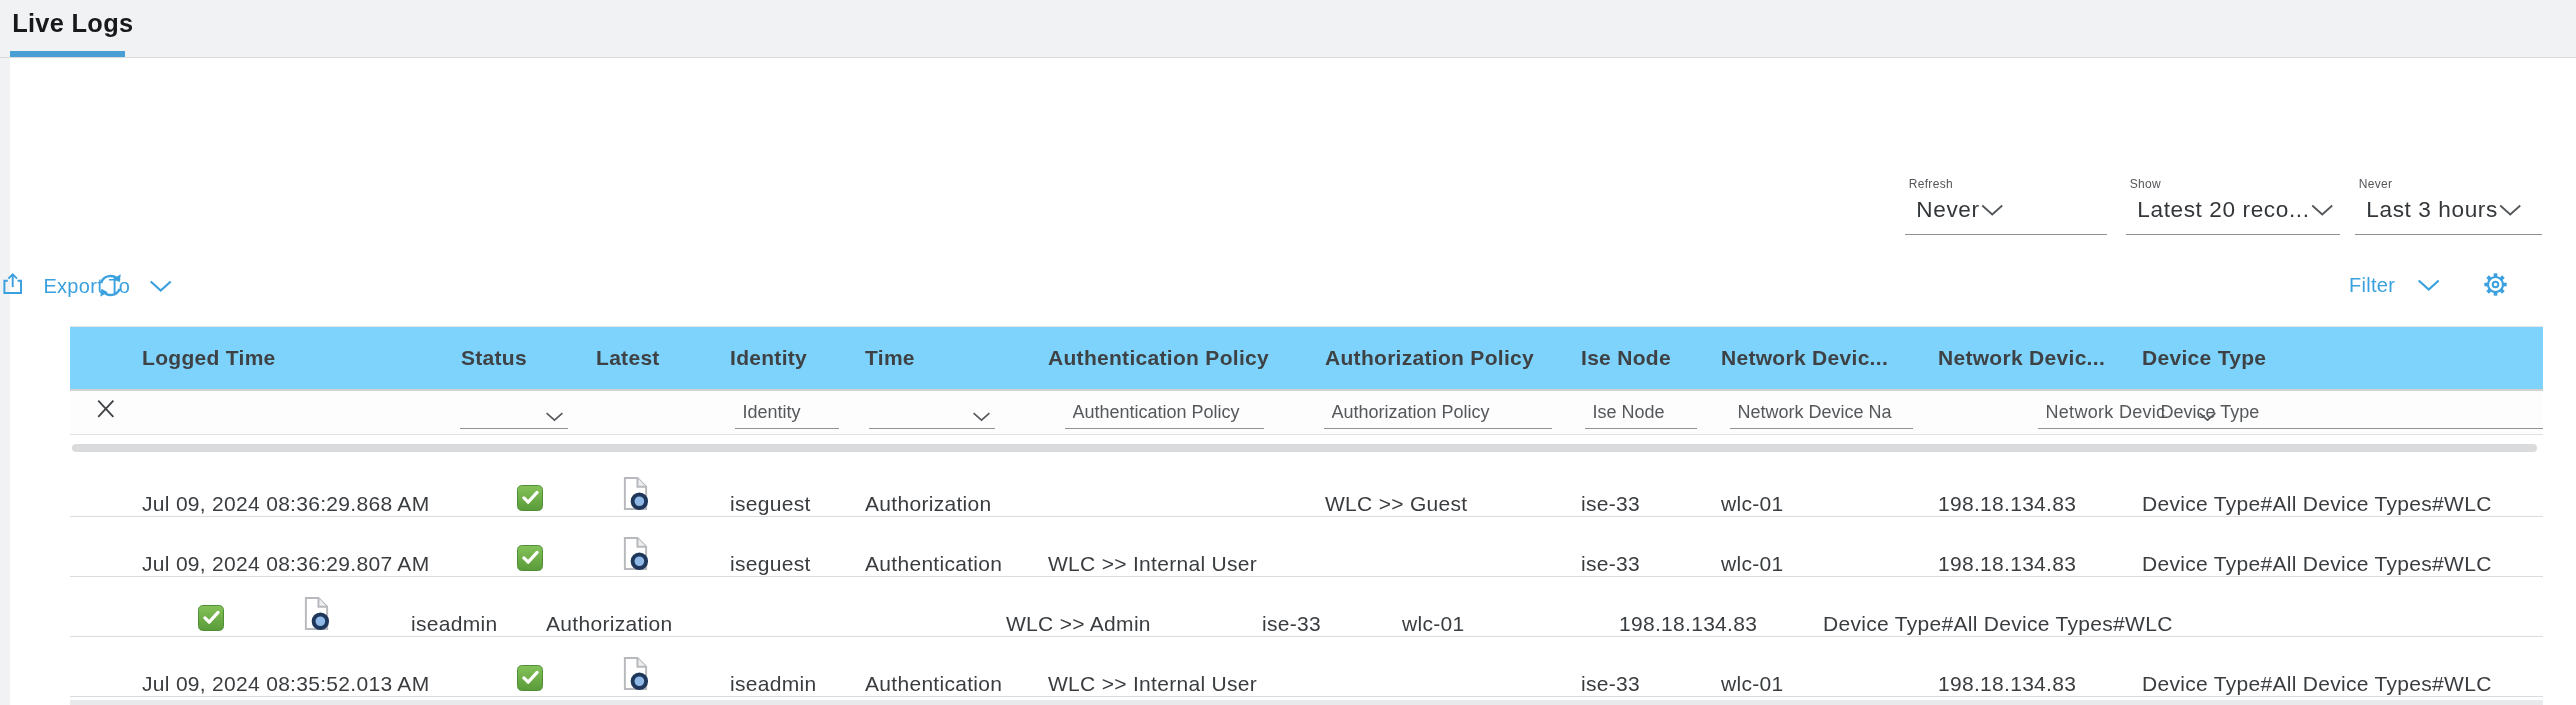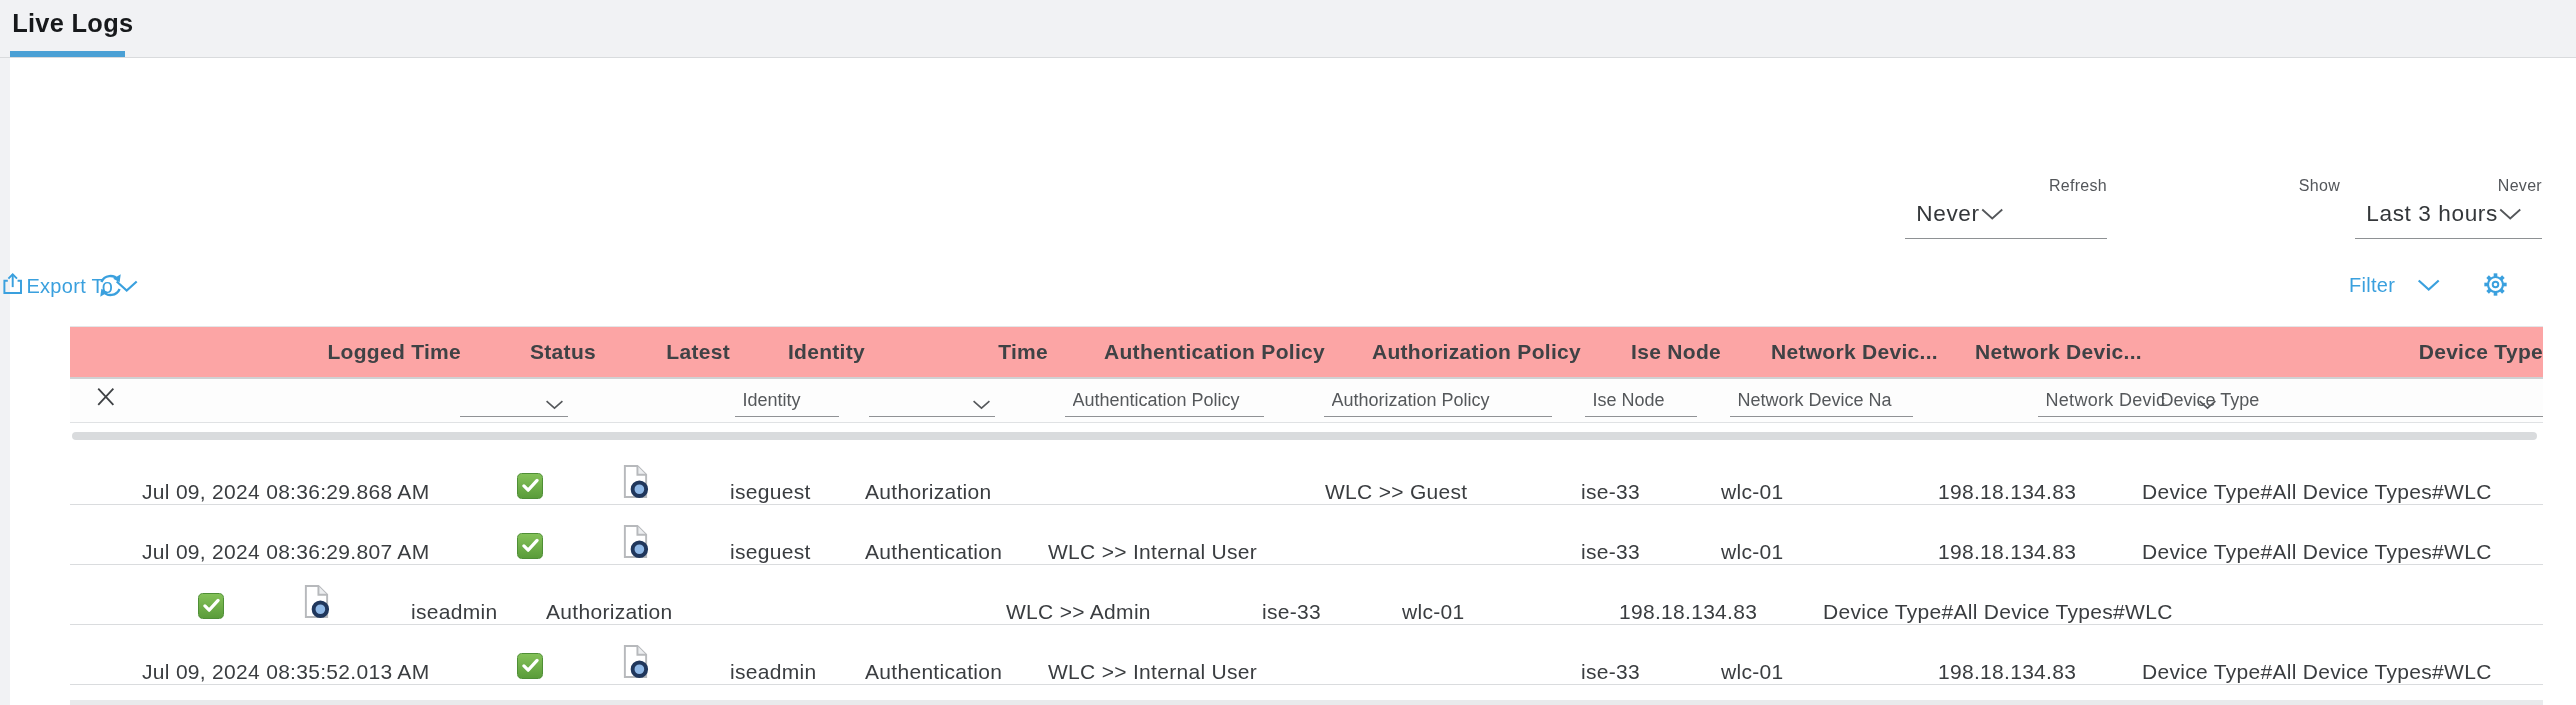--- a/index.html
+++ b/index.html
@@ -15,42 +15,42 @@
   .page-title { position:absolute; left:12.2px; top:9.4px; font-size:25.4px; font-weight:700; color:#17191b; }
   .tab-indicator { position:absolute; left:10.3px; top:51px; width:115px; height:7.5px; background:#4aa0d5; }
   .header-hairline { position:absolute; left:0; top:57px; width:2576px; height:0.9px; background:#d9dbdd; }
   .panel { position:absolute; left:10.3px; top:58px; width:2566px; height:647px; background:#ffffff; }
 
   
   .dd { position:absolute; top:177px; }
   .dd-refresh { left:1905px; width:202px; }
   .dd-show    { left:2126px; width:214px; }
   .dd-within  { left:2355px; width:187px; }
-  .dd-label { font-size:16px; color:#53565a; padding-left:3.8px;text-align:right; }
+  .dd-label { font-size:12px; color:#53565a; padding-left:3.8px; }
   .dd-value-row { display:flex; align-items:center; justify-content:flex-start;
                   border-bottom:0.9px solid #8e9194; padding:5.6px 5.6px 11.3px 11.3px; }
   .dd-value { font-size:22.6px; color:#34373a; letter-spacing:0.6px; white-space:nowrap; }
   .chev { display:inline-block; color:#54575a; }
   .chev svg { display:block; }
   .blue { color:#3aa0de; }
 
   
   .action-row { position:absolute; top:271px; left:0; width:2576px; height:32px; }
   .icon-btn { position:absolute; cursor:pointer; background:none; border:none; }
   .refresh-btn { left:96px; top:0; }
-  .export-btn { left:139px; top:0.9px; display:flex; align-items:center; gap:1px;
+  .export-btn { left:139px; top:0.9px; display:flex; align-items:center; gap:18px;
                 color:#3aa0de; font-size:20px; cursor:pointer; }
   .filter-btn { position:absolute; left:2349px; top:2.8px; display:flex; align-items:center; gap:21px;
                 color:#3aa0de; font-size:20px; cursor:pointer; }
   .gear-btn { left:2481px; top:-0.9px; }
 
   
   .table { position:absolute; left:70px; top:326px; width:2473px; }
-  .thead { display:flex; align-items:center; height:53px; background:#fca5a5;
-           border-top:0.9px solid #e4e6e8; border-bottom:2.8px solid #cfd1d3; padding-left:72px;text-align:right; }
+  .thead { display:flex; align-items:center; height:65px; background:#7dd3fc;
+           border-top:0.9px solid #e4e6e8; border-bottom:2.8px solid #cfd1d3; padding-left:72px; }
   .th { font-size:21px; font-weight:700; color:#3f4245; white-space:nowrap; overflow:hidden; }
   .c1{width:319px}.c2{width:135px}.c3{width:134px}.c4{width:135px}.c5{width:183px}
   .c6{width:277px}.c7{width:256px}.c8{width:140px}.c9{width:217px}.c10{width:204px}.c11{width:401px}
 
   .filter-row { position:relative; height:44px; background:#fdfdfd; border-bottom:0.9px solid #e0e2e4; }
   .f-field { position:absolute; bottom:4.7px; }
   .f-clear { left:24.5px; bottom:11.3px; cursor:pointer; background:none; border:none; }
   .f-dd { border-bottom:0.9px solid #909295; display:flex; align-items:flex-end;
           justify-content:space-between; padding:0 3.8px 5.6px 7.5px; cursor:pointer; }
   .f-dd .ph { font-size:18px; color:#55585b; white-space:nowrap; overflow:hidden; }
@@ -96,20 +96,28 @@
     <span class="dd-value">Never</span>
     <span class="chev">
       <svg width="24.5" height="14" viewBox="0 0 24 14" fill="none" stroke="currentColor" stroke-width="1.8">
           <polyline points="2,2.5 12,11.5 22,2.5"></polyline>
         </svg>
     </span>
   </div>
 </div>
 <div class="dd dd-show">
   <div class="dd-label">Show</div>
+  <div class="dd-value-row">
+    <span class="dd-value">Latest 20 reco...</span>
+    <span class="chev">
+      <svg width="24.5" height="14" viewBox="0 0 24 14" fill="none" stroke="currentColor" stroke-width="1.8">
+          <polyline points="2,2.5 12,11.5 22,2.5"></polyline>
+        </svg>
+    </span>
+  </div>
 </div>
 <div class="dd dd-within">
   <div class="dd-label">Never</div>
   <div class="dd-value-row">
     <span class="dd-value">Last 3 hours</span>
     <span class="chev">
       <svg width="24.5" height="14" viewBox="0 0 24 14" fill="none" stroke="currentColor" stroke-width="1.8">
           <polyline points="2,2.5 12,11.5 22,2.5"></polyline>
         </svg>
     </span>

